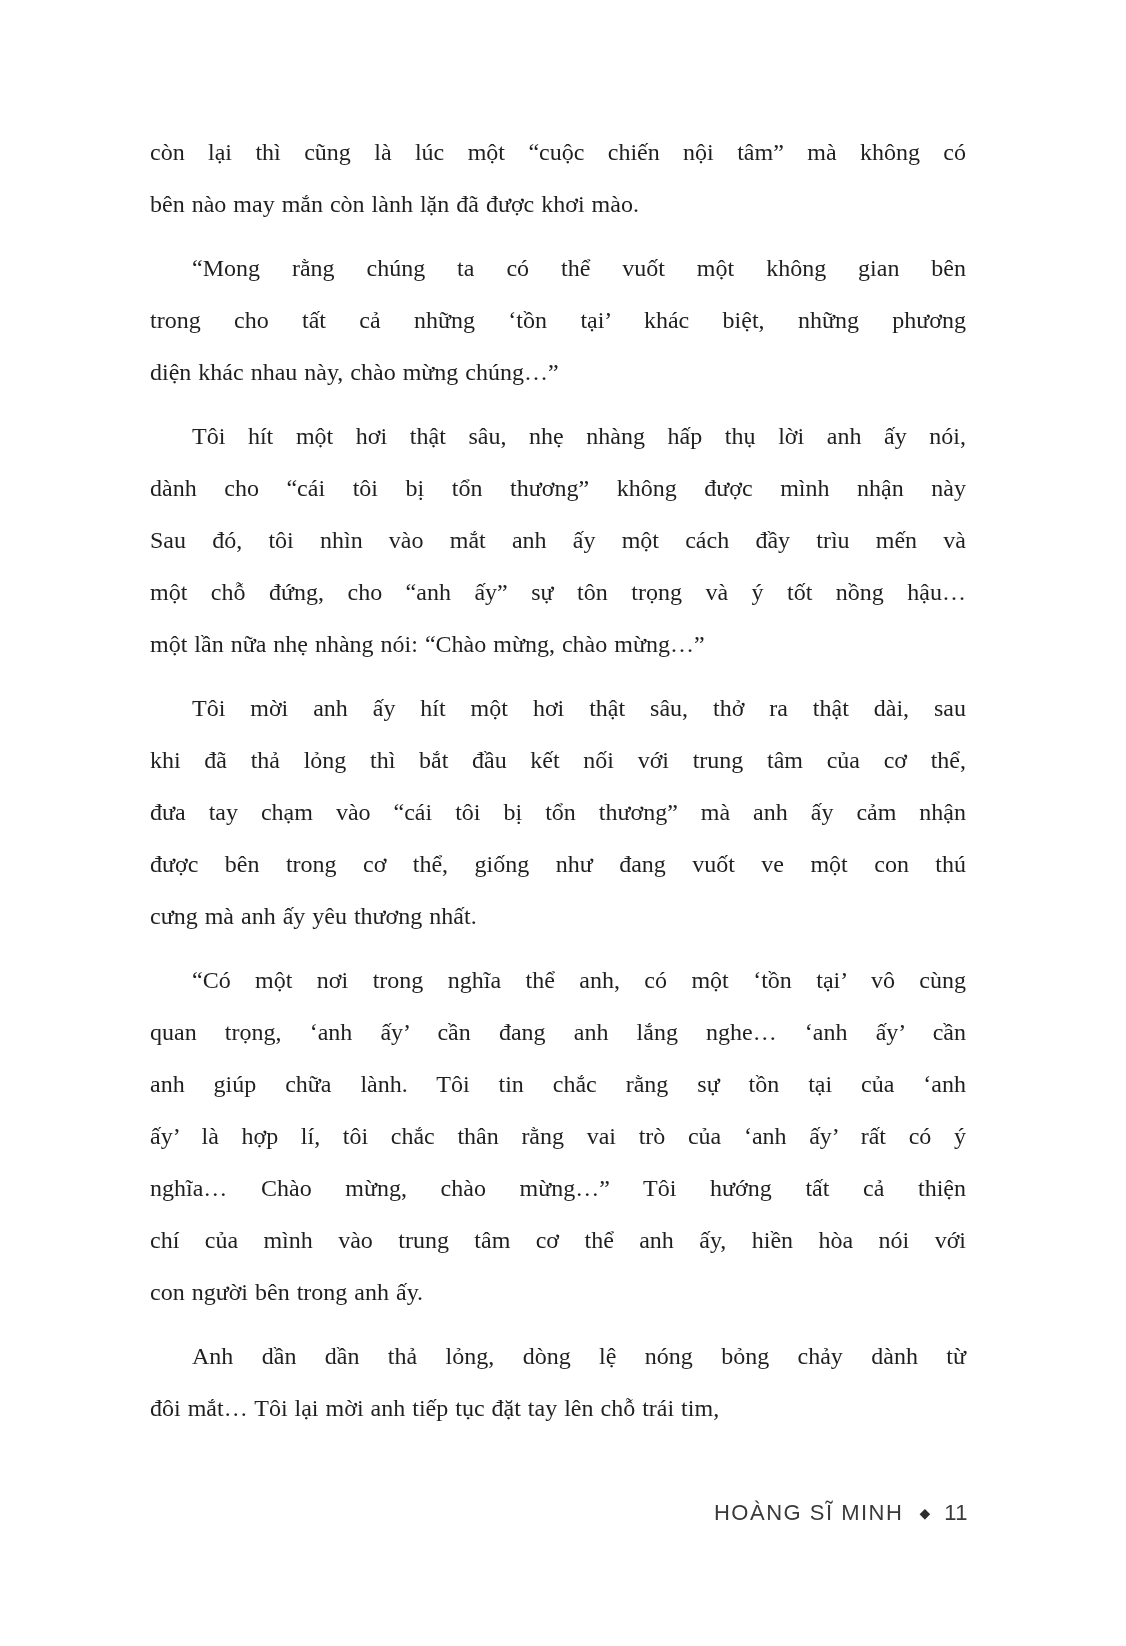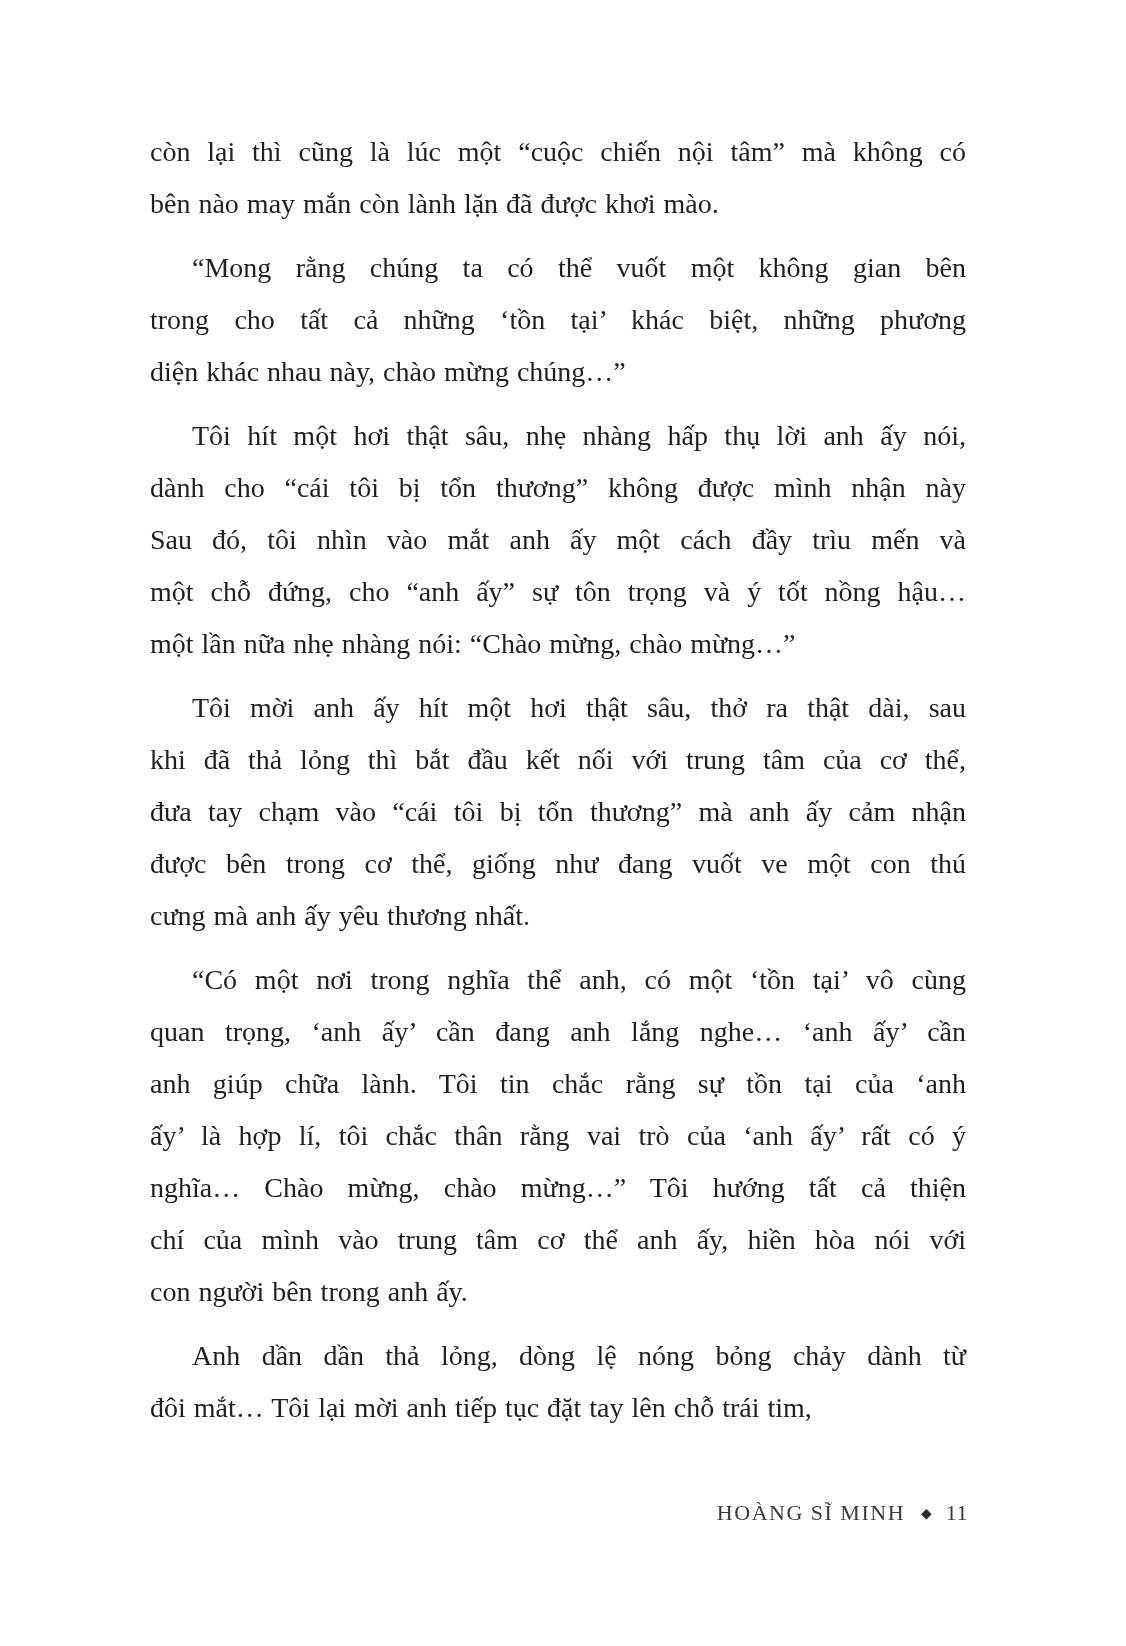--- a/index.html
+++ b/index.html
@@ -19,39 +19,39 @@
     position: absolute;
     left: 150px;
     top: 126px;
     width: 816px;
   }
   .para {
     margin: 0 0 12px 0;
     padding: 0;
   }
   .line {
-    font-size: 28px;
+    font-size: 24px;
     line-height: 52px;
     text-align: justify;
     text-align-last: justify;
     word-spacing: 1px;
   }
   .line.last {
     text-align-last: left;
   }
   .line.indent {
     text-indent: 42px;
   }
   .footer {
     position: absolute;
     top: 1500px;
     right: 158px;
     display: flex;
     align-items: center;
-    font-family: Liberation Serif, serif;
+    font-family: Liberation Sans, sans-serif;
     font-size: 22px;
     letter-spacing: 1.5px;
     color: #3a3a3a;
   }
   .footer .author {
     white-space: nowrap;
   }
   .footer .diamond {
     font-size: 14px;
     letter-spacing: 0;

